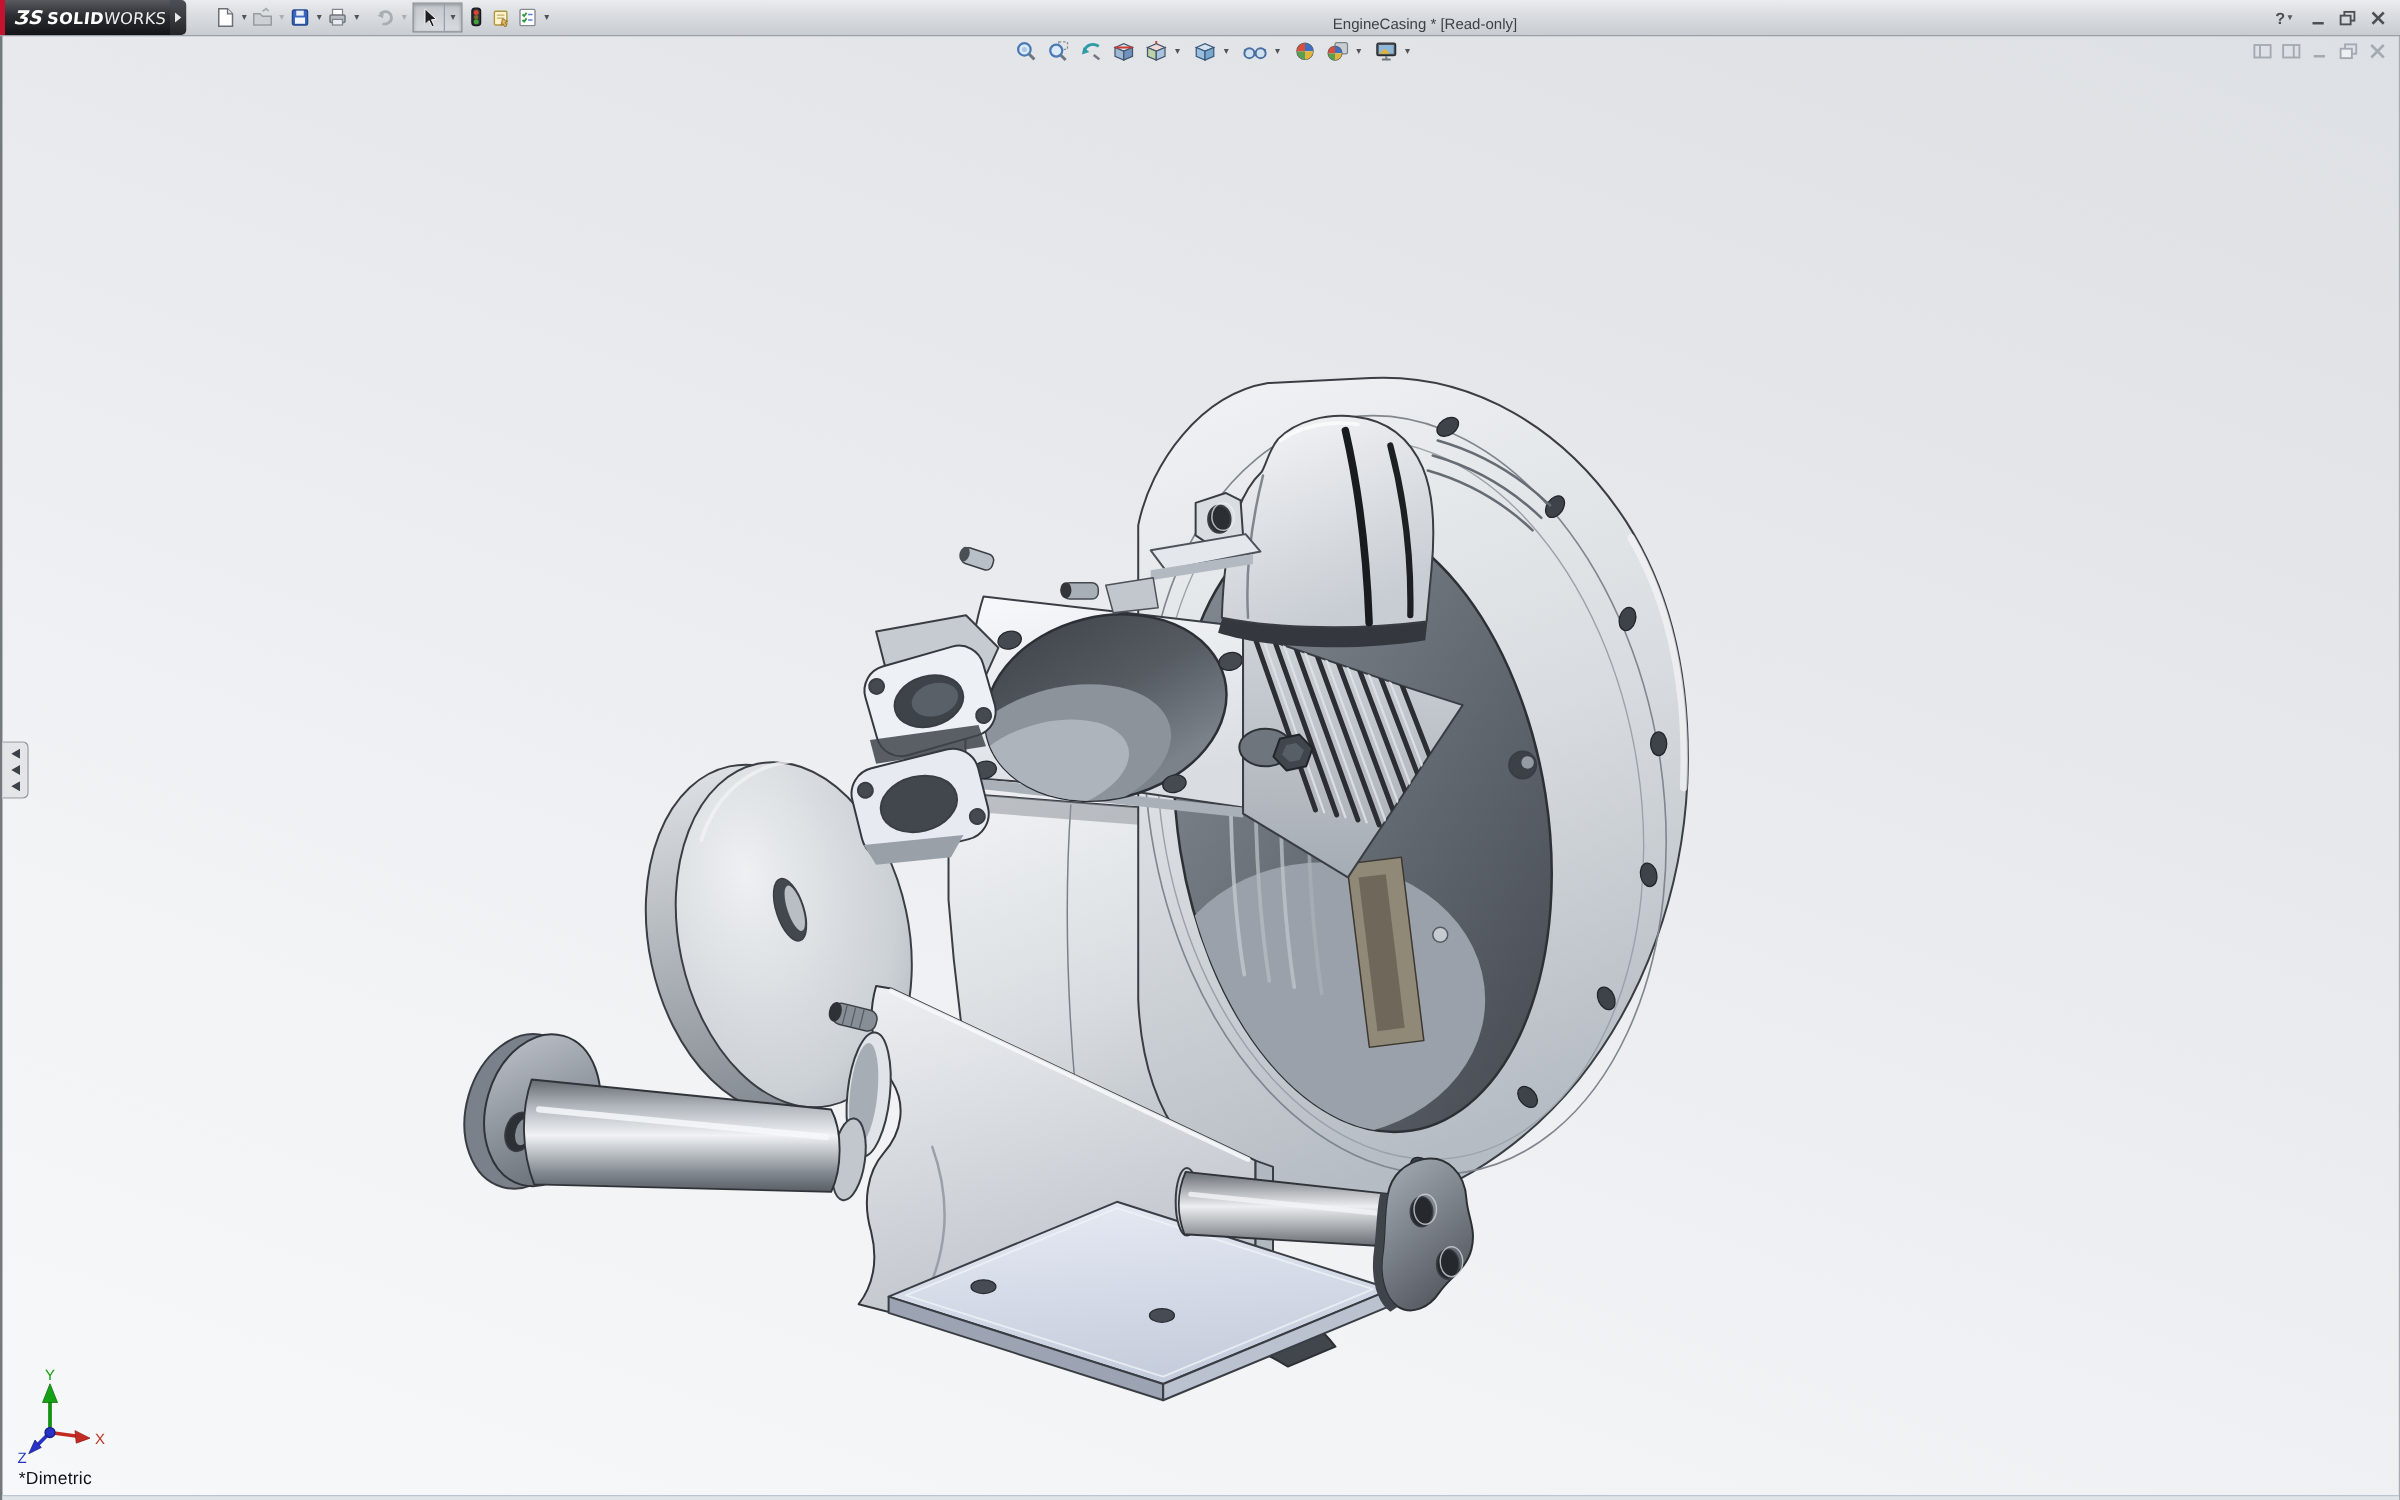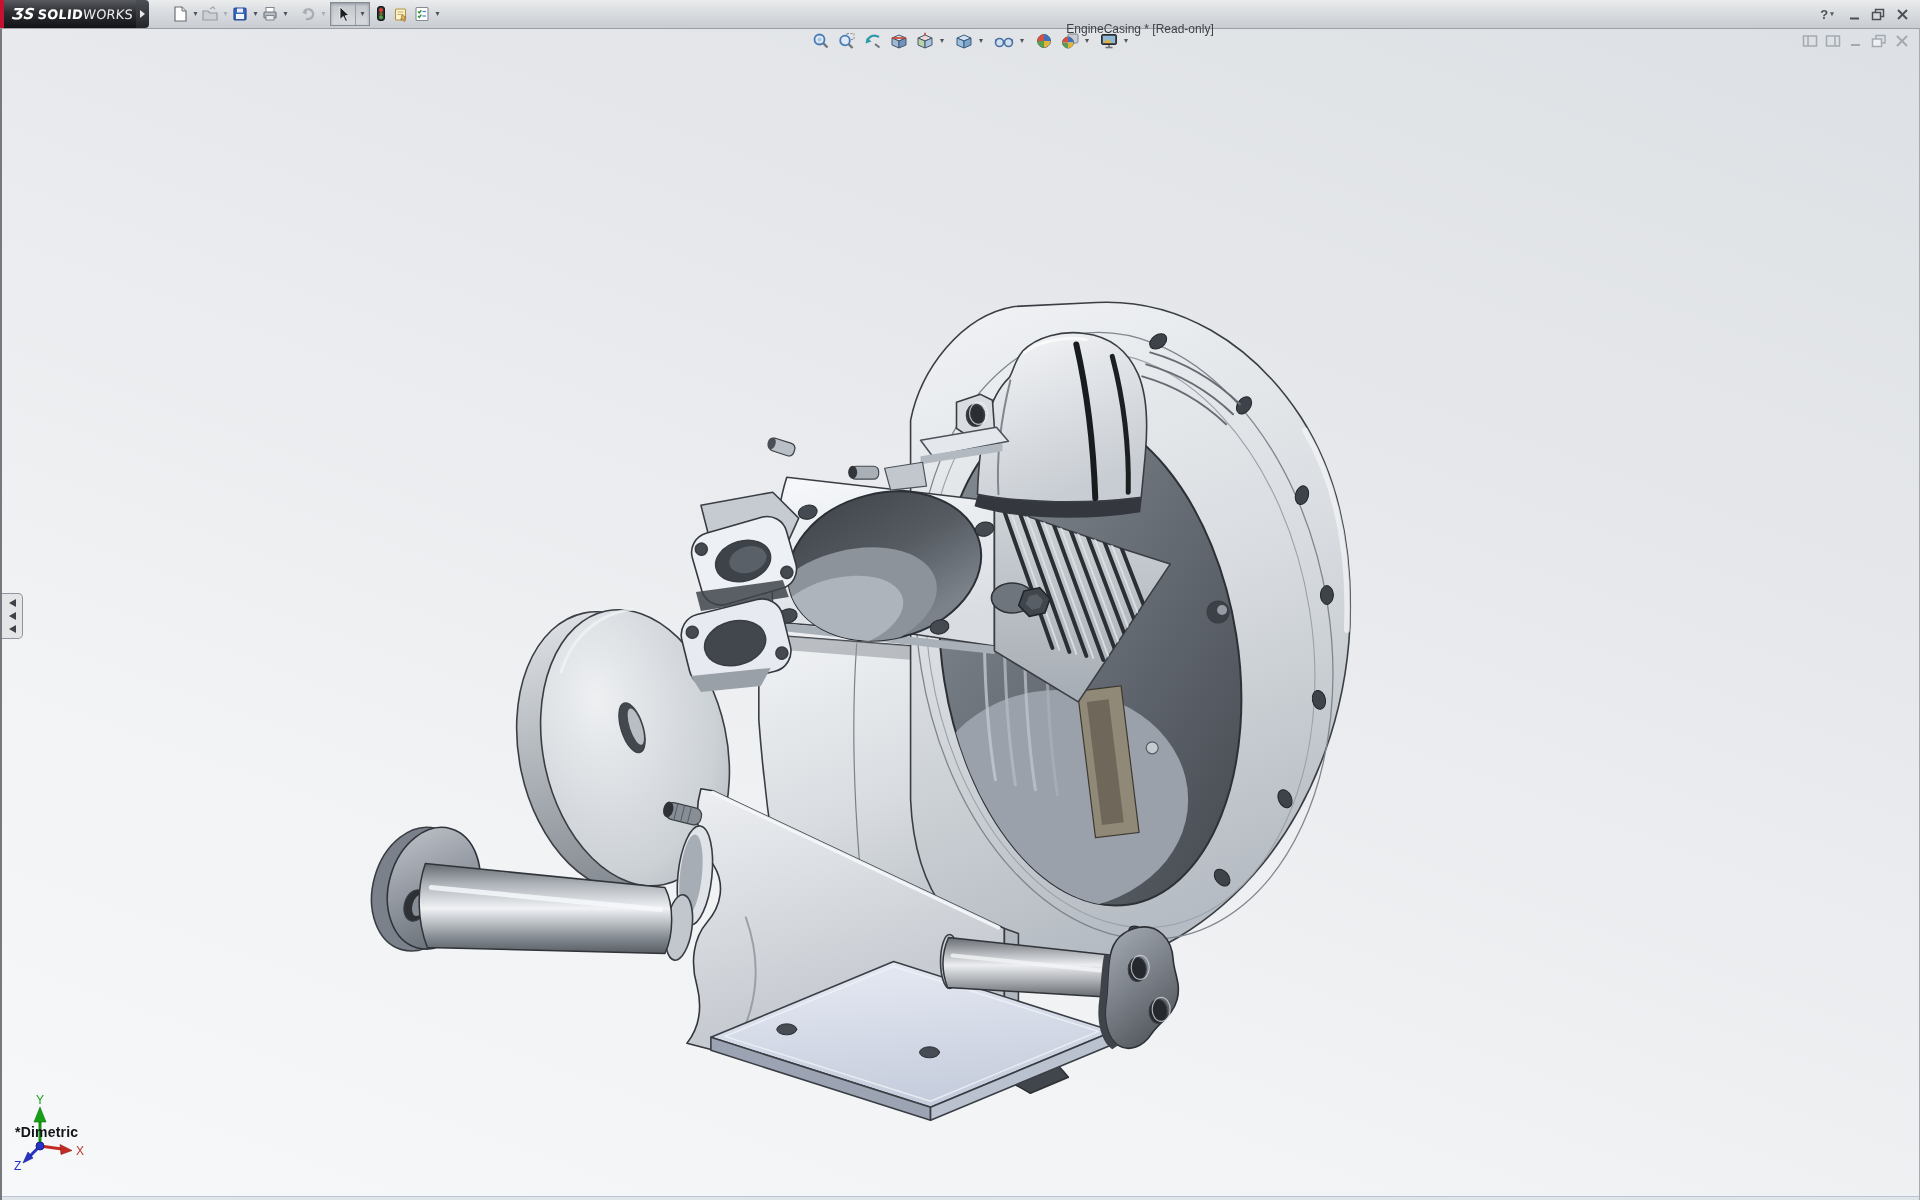--- a/index.html
+++ b/index.html
@@ -30,21 +30,21 @@
   .caret{font-size:8px;color:#50545a;width:9px;text-align:center;line-height:22px;}
   .caret.dis{color:#abafb5;}
   .gap8{width:8px;}
   .sel-wrap{display:flex;align-items:stretch;height:22px;border:1px solid #868c93;
     background:linear-gradient(180deg,#c2c7cc,#d8dbdf);
     box-shadow:inset 0 1px 3px rgba(40,45,52,.35);margin:0 2px;}
   .sel-icon{width:24px;display:flex;align-items:center;justify-content:center;}
   .sel-caret{width:13px;display:flex;align-items:center;justify-content:center;
     border-left:1px solid #999fa6;}
 
-  .title-text{position:absolute;left:1140px;top:22px;transform:translateX(-50%);
+  .title-text{position:absolute;left:1140px;top:12px;transform:translateX(-50%);
     font-size:12px;color:#3e4247;white-space:nowrap;}
 
   .win-controls{position:absolute;right:6px;top:2px;height:24px;display:flex;align-items:center;}
   .winbtn{width:24px;height:22px;display:flex;align-items:center;justify-content:center;color:#4c5056;}
   .winbtn.help{width:30px;font-size:13px;font-weight:bold;}
   .winbtn .mini-caret{font-size:7px;margin-left:2px;color:#5a5e64;}
 
   
   .viewport{position:absolute;left:0;top:28px;width:1920px;height:1172px;box-sizing:border-box;
     border-left:2px solid #75797e;border-right:1px solid #a6abb1;
@@ -59,21 +59,21 @@
 
   .vp-controls{position:absolute;right:7px;top:5px;display:flex;align-items:center;z-index:20;}
   .vpbtn{width:20px;height:16px;display:flex;align-items:center;justify-content:center;margin-left:3px;}
 
   .left-tab{position:absolute;left:0;top:565px;width:20px;height:44px;
     background:#e4e5e7;border:1px solid #8f959c;border-left:none;
     border-radius:0 5px 5px 0;display:flex;flex-direction:column;
     align-items:center;justify-content:center;gap:5px;z-index:20;}
 
   .triad{position:absolute;left:2px;top:1064px;z-index:15;}
-  .view-label{position:absolute;left:13px;top:1096px;font-size:14px;font-weight:700;
+  .view-label{position:absolute;left:13px;top:1146px;font-size:14px;font-weight:400;
     color:#121417;z-index:15;letter-spacing:.2px;}
   .bottom-line{position:absolute;left:0;right:0;bottom:0;height:3px;
     background:#e0e5ea;border-top:1px solid #b9c5d1;z-index:16;}
 </style>
 </head>
 <body>
 
 <div class="titlebar">
   <div class="red-stripe"></div>
   <div class="logo-block">

